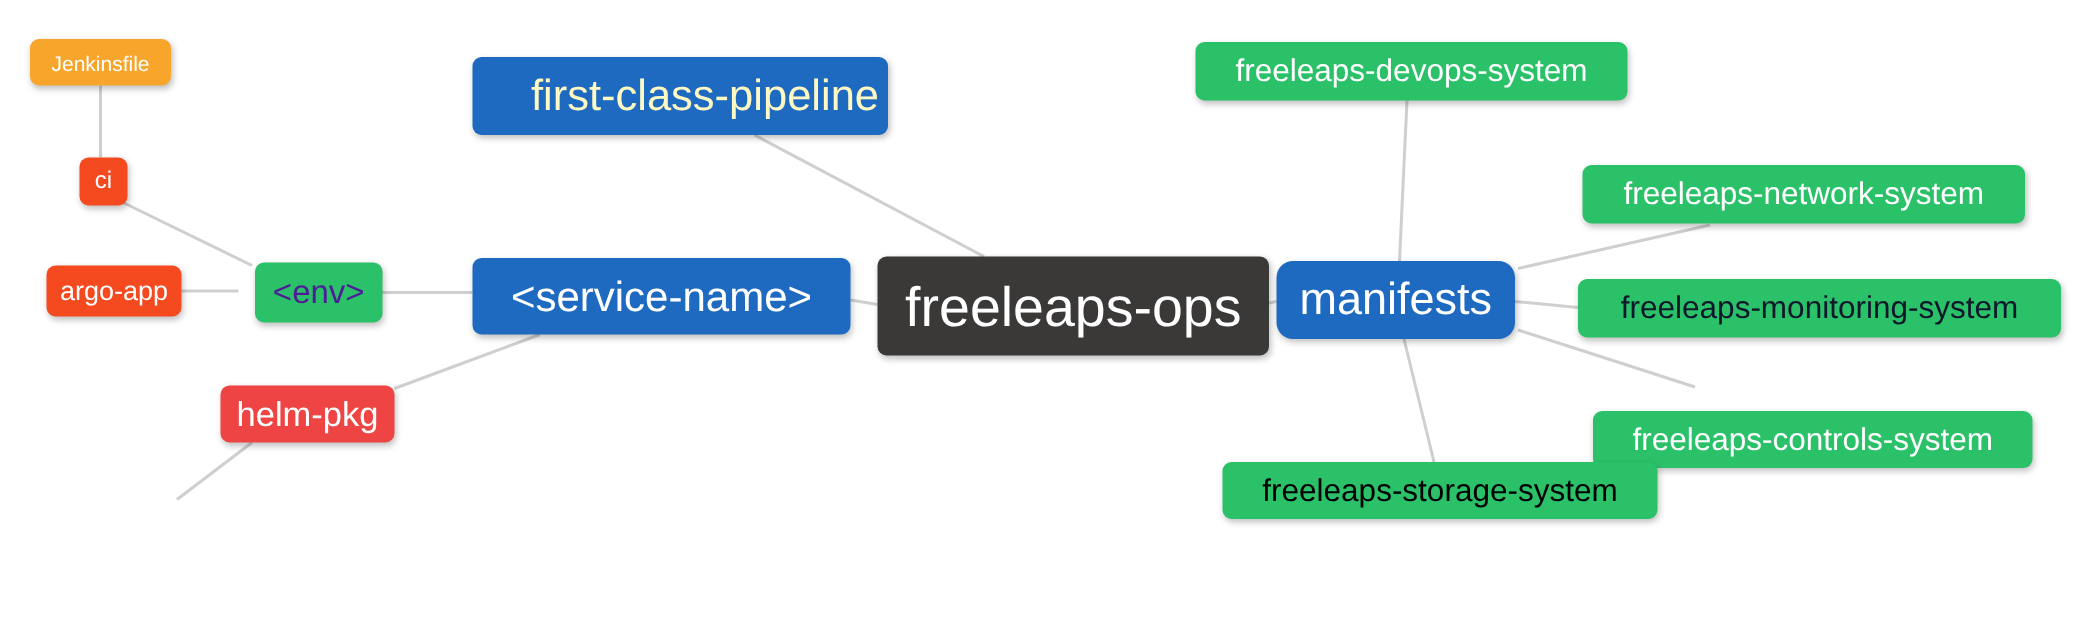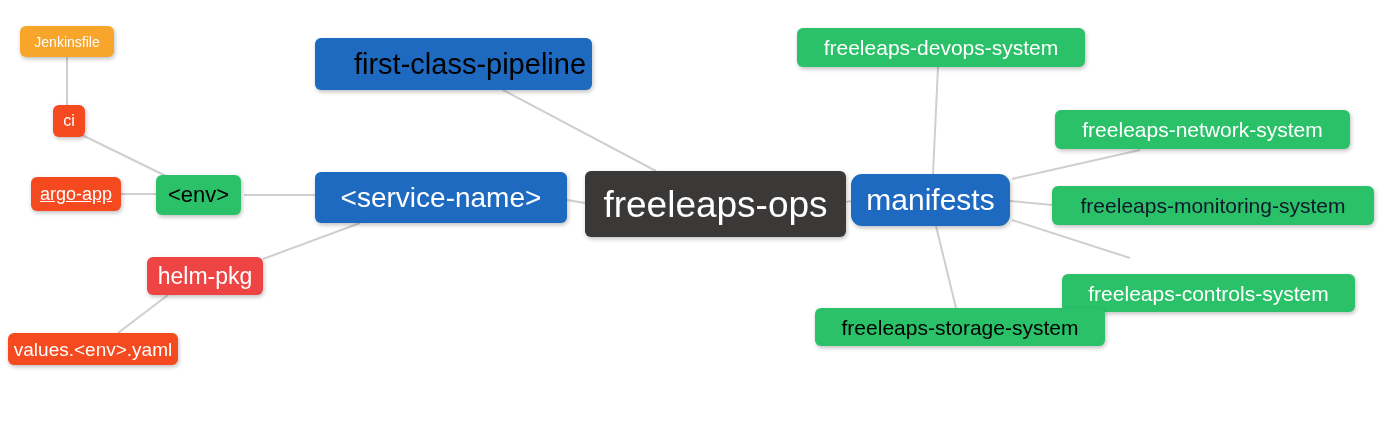--- a/index.html
+++ b/index.html
@@ -53,25 +53,24 @@
       <line x1="503" y1="90" x2="656" y2="171" stroke="#cfcfcf" stroke-width="2"></line>
       <line x1="846" y1="202" x2="851" y2="201" stroke="#cfcfcf" stroke-width="2"></line>
       <line x1="933" y1="174" x2="938" y2="67" stroke="#cfcfcf" stroke-width="2"></line>
       <line x1="1012" y1="179" x2="1140" y2="150" stroke="#cfcfcf" stroke-width="2"></line>
       <line x1="1010" y1="201" x2="1052" y2="205" stroke="#cfcfcf" stroke-width="2"></line>
       <line x1="1012" y1="220" x2="1130" y2="258" stroke="#cfcfcf" stroke-width="2"></line>
       <line x1="936" y1="226" x2="956" y2="308" stroke="#cfcfcf" stroke-width="2"></line>
     </svg>
 <div class="node" style="left: 20px; top: 26px; width: 94px; height: 31px; font-size: 14px; background: rgb(247, 165, 43); color: rgb(255, 255, 255);">Jenkinsfile</div>
     <div class="node" style="left: 53px; top: 105px; width: 32px; height: 32px; font-size: 16px; background: rgb(245, 73, 31); color: rgb(255, 255, 255);">ci</div>
-    <div class="node" style="left: 31px; top: 177px; width: 90px; height: 34px; font-size: 18px; background: rgb(245, 73, 31); color: rgb(255, 255, 255); text-decoration: underline;">argo-app</div>
-    <div class="node" style="left: 156px; top: 175px; width: 85px; height: 40px; font-size: 22px; background: rgb(43, 193, 105); color: #000000;">&lt;env&gt;</div>
+    <div class="node" style="left: 31px; top: 177px; width: 90px; height: 34px; font-size: 18px; background: rgb(245, 73, 31); color: rgb(255, 255, 255);">argo-app</div>
+    <div class="node" style="left: 170px; top: 175px; width: 85px; height: 40px; font-size: 22px; background: rgb(43, 193, 105); color: #4c1d95;">&lt;env&gt;</div>
     <div class="node" style="left: 147px; top: 257px; width: 116px; height: 38px; font-size: 23px; background: #ef4444; color: rgb(255, 255, 255);">helm-pkg</div>
-    <div class="node" style="left: 8px; top: 333px; width: 170px; height: 32px; font-size: 19px; background: rgb(245, 73, 31); color: rgb(255, 255, 255);">values.&lt;env&gt;.yaml</div>
-    <div class="node" style="left: 315px; top: 38px; width: 277px; height: 52px; font-size: 29px; background: rgb(30, 106, 193); color: #000000; padding-left: 33px;">first-class-pipeline</div>
+    <div class="node" style="left: 315px; top: 38px; width: 277px; height: 52px; font-size: 29px; background: rgb(30, 106, 193); color: #fef9c3; padding-left: 33px;">first-class-pipeline</div>
     <div class="node" style="left: 315px; top: 172px; width: 252px; height: 51px; font-size: 28px; background: rgb(30, 106, 193); color: rgb(255, 255, 255);">&lt;service-name&gt;</div>
     <div class="node" style="left: 585px; top: 171px; width: 261px; height: 66px; font-size: 37px; background: rgb(59, 56, 56); color: rgb(255, 255, 255);">freeleaps-ops</div>
     <div class="node" style="left: 851px; top: 174px; width: 159px; height: 52px; font-size: 30px; background: rgb(30, 106, 193); color: rgb(255, 255, 255); border-radius: 11px;">manifests</div>
     <div class="node" style="left: 797px; top: 28px; width: 288px; height: 39px; font-size: 21px; background: rgb(43, 193, 105); color: rgb(255, 255, 255);">freeleaps-devops-system</div>
     <div class="node" style="left: 1055px; top: 110px; width: 295px; height: 39px; font-size: 21px; background: rgb(43, 193, 105); color: rgb(255, 255, 255);">freeleaps-network-system</div>
     <div class="node" style="left: 1052px; top: 186px; width: 322px; height: 39px; font-size: 21px; background: rgb(43, 193, 105); color: #0f172a;">freeleaps-monitoring-system</div>
     <div class="node" style="left: 1062px; top: 258px; width: 293px; height: 38px; font-size: 21px; background: rgb(43, 193, 105); color: rgb(255, 255, 255); margin-top: 16px;">freeleaps-controls-system</div>
     <div class="node" style="left: 815px; top: 308px; width: 290px; height: 38px; font-size: 21px; background: rgb(43, 193, 105); color: #000000;">freeleaps-storage-system</div>
   </div>
 

